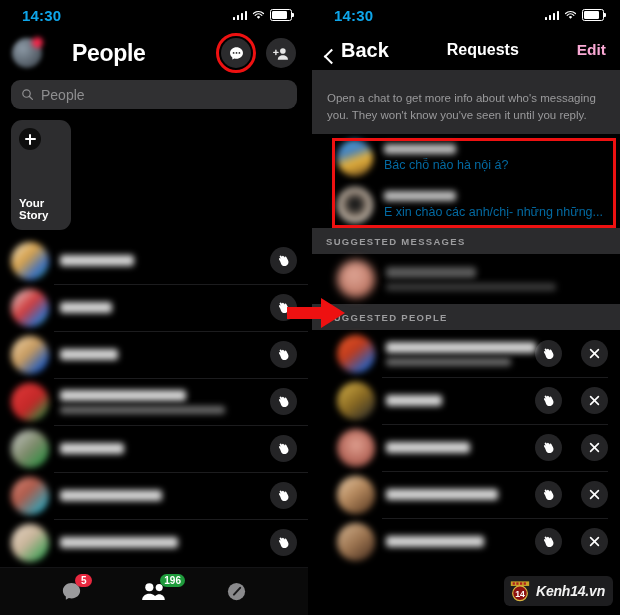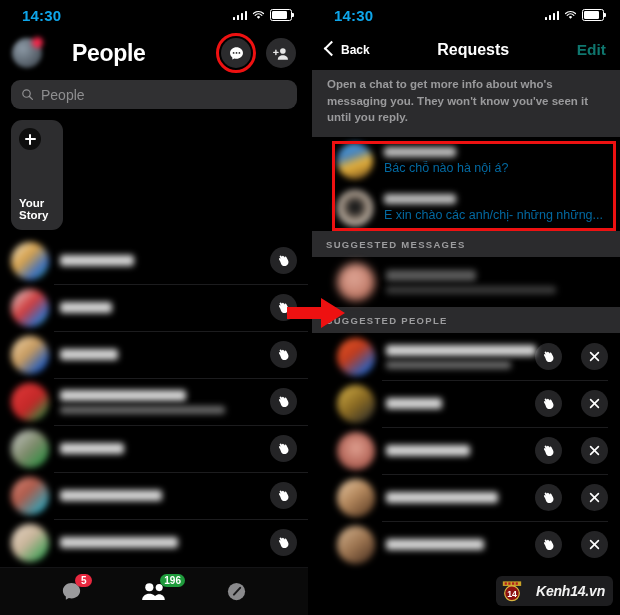--- a/index.html
+++ b/index.html
@@ -45,21 +45,21 @@
 
   
   .searchwrap{padding:4px 11px 8px;}
   .searchbar{height:29px;background:#303032;border-radius:9px;display:flex;align-items:center;
              gap:7px;padding:0 10px;box-sizing:border-box;}
   .searchbar span.ph{color:#8e8e90;font-size:14px;}
 
   
   .storyrow{padding:3px 11px 7px;display:flex;gap:8px;}
   .storycard{width:52px;height:110px;border-radius:11px;background:#2d2d2f;position:relative;
-             flex:0 0 auto;}
+             flex:0 0 auto;padding-left:8px;}
   .story-plus{position:absolute;left:8px;top:8px;width:22px;height:22px;border-radius:50%;
               background:#0e0e0e;display:flex;align-items:center;justify-content:center;}
   .story-plus::before,.story-plus::after{content:"";position:absolute;background:#fff;border-radius:1px;}
   .story-plus::before{width:11px;height:2.2px;}
   .story-plus::after{width:2.2px;height:11px;}
   .story-label{position:absolute;left:8px;bottom:9px;color:#fff;font-size:11.5px;font-weight:700;}
 
   
   .clist{padding:0 0 0 0;}
   .crow{height:47px;display:flex;align-items:center;padding:0 11px 0 11px;box-sizing:border-box;
@@ -79,28 +79,28 @@
           display:flex;align-items:center;justify-content:space-around;padding:0 30px;
           box-sizing:border-box;border-top:1px solid #141416;}
   .tabitem{position:relative;width:46px;height:34px;display:flex;align-items:center;justify-content:center;}
   .badge{position:absolute;font-size:10px;font-weight:700;color:#fff;border-radius:8px;
          padding:1px 4px;line-height:1.1;min-width:9px;text-align:center;}
   .badge.red{background:#e8283f;right:2px;top:-1px;}
   .badge.green{background:#1f9b3c;right:-8px;top:-1px;}
 
   
   .rhead{height:40px;display:flex;align-items:center;padding:0 14px;box-sizing:border-box;}
-  .rh-back{display:flex;align-items:flex-start;gap:3px;color:#fff;font-size:12px;font-weight:600;}
+  .rh-back{display:flex;align-items:flex-end;gap:3px;color:#fff;font-size:20px;font-weight:600;}
   .rh-title{flex:1;text-align:center;color:#fff;font-size:16px;font-weight:700;}
-  .rh-edit{color:#0f766e;font-size:15.5px;font-weight:600;}
+  .rh-edit{color:#f9a8d4;font-size:15.5px;font-weight:600;}
   .chev{width:9px;height:9px;border-left:2.3px solid #fff;border-bottom:2.3px solid #fff;
         transform:rotate(45deg);margin-right:1px;}
 
   
-  .notice{background:#2b2b2d;padding:6px 15px 11px;box-sizing:border-box;font-weight:bold;}
+  .notice{background:#2b2b2d;padding:20px 15px 11px;box-sizing:border-box;}
   .notice p{margin:0;color:#9a9a9c;font-size:11.5px;line-height:1.45;}
 
   
   .reqbox{position:relative;}
   .redbox{position:absolute;left:20px;top:4px;right:4px;bottom:0px;border:3px solid #ee1111;
           box-sizing:border-box;pointer-events:none;z-index:5;}
   .reqrow{height:47px;display:flex;align-items:center;gap:11px;padding:0 12px 0 25px;
           box-sizing:border-box;}
   .reqav{width:36px;height:36px;border-radius:50%;flex:0 0 auto;filter:blur(3px);}
   .reqmeta{flex:1;min-width:0;}
@@ -119,21 +119,21 @@
 
   .srow{height:47px;display:flex;align-items:center;gap:11px;padding:0 12px 0 25px;
         box-sizing:border-box;position:relative;}
   .srow+.srow::before{content:"";position:absolute;left:70px;right:12px;top:0;height:1px;background:#1c1c1e;}
 
   
   .arrow{position:absolute;left:287px;top:296px;width:58px;height:34px;z-index:40;}
 
   
   .wm{position:absolute;right:7px;bottom:9px;height:30px;background:#1d1d1f;border-radius:6px;
-      display:flex;align-items:center;gap:13px;padding:0 8px 0 5px;box-sizing:border-box;z-index:60;}
+      display:flex;align-items:center;gap:5px;padding:0 8px 0 5px;box-sizing:border-box;z-index:60;}
   .wm-logo{width:22px;height:22px;position:relative;flex:0 0 auto;}
   .wm-text{color:#f2f2f2;font-size:14px;font-weight:700;letter-spacing:-.2px;font-style:italic;}
 </style>
 </head>
 <body>
 
 <div class="screen">
 
   <div class="panel left">
 

